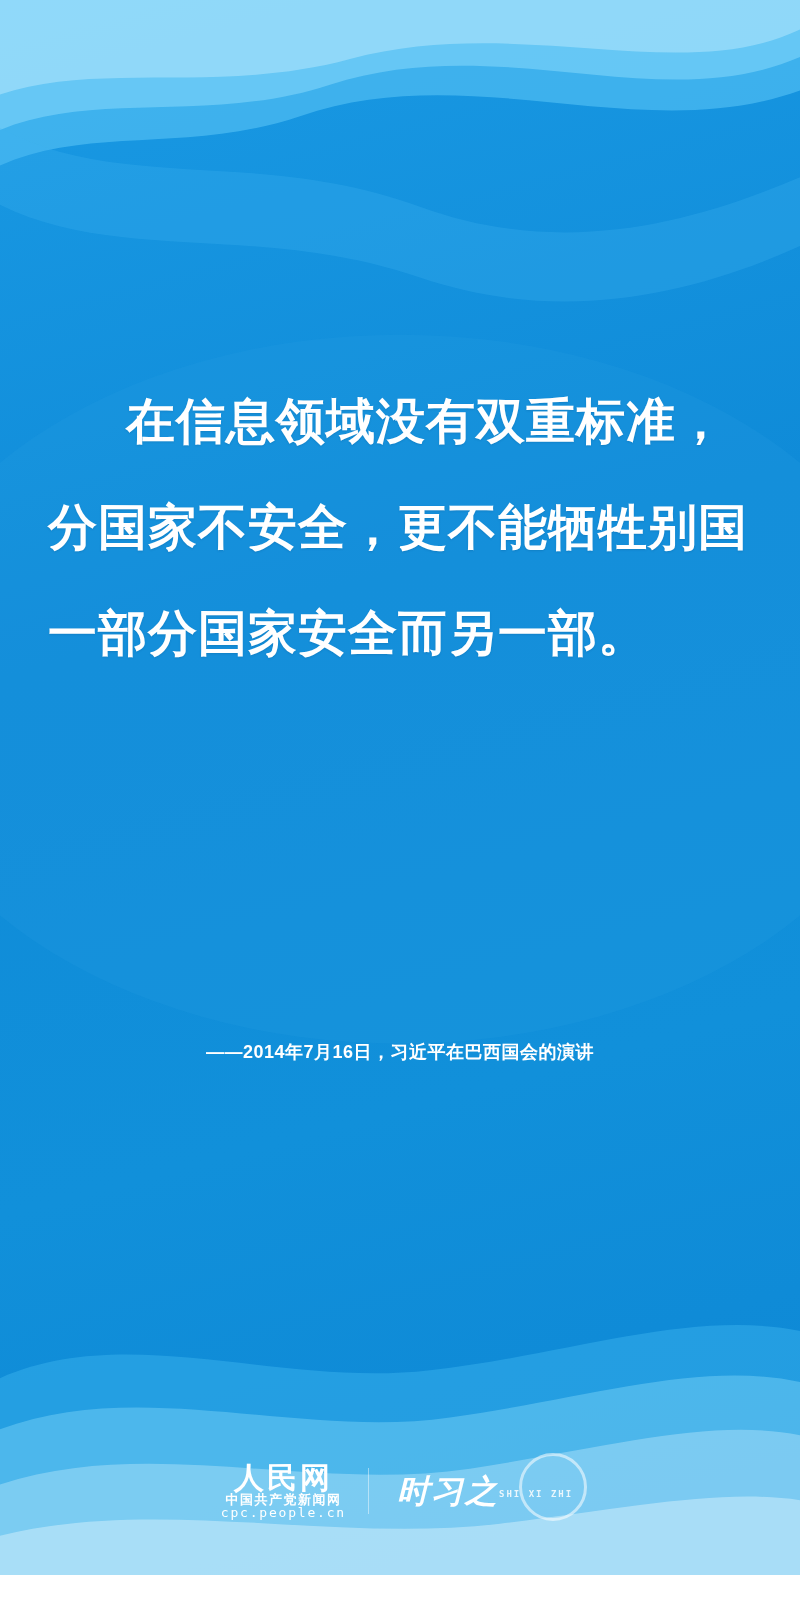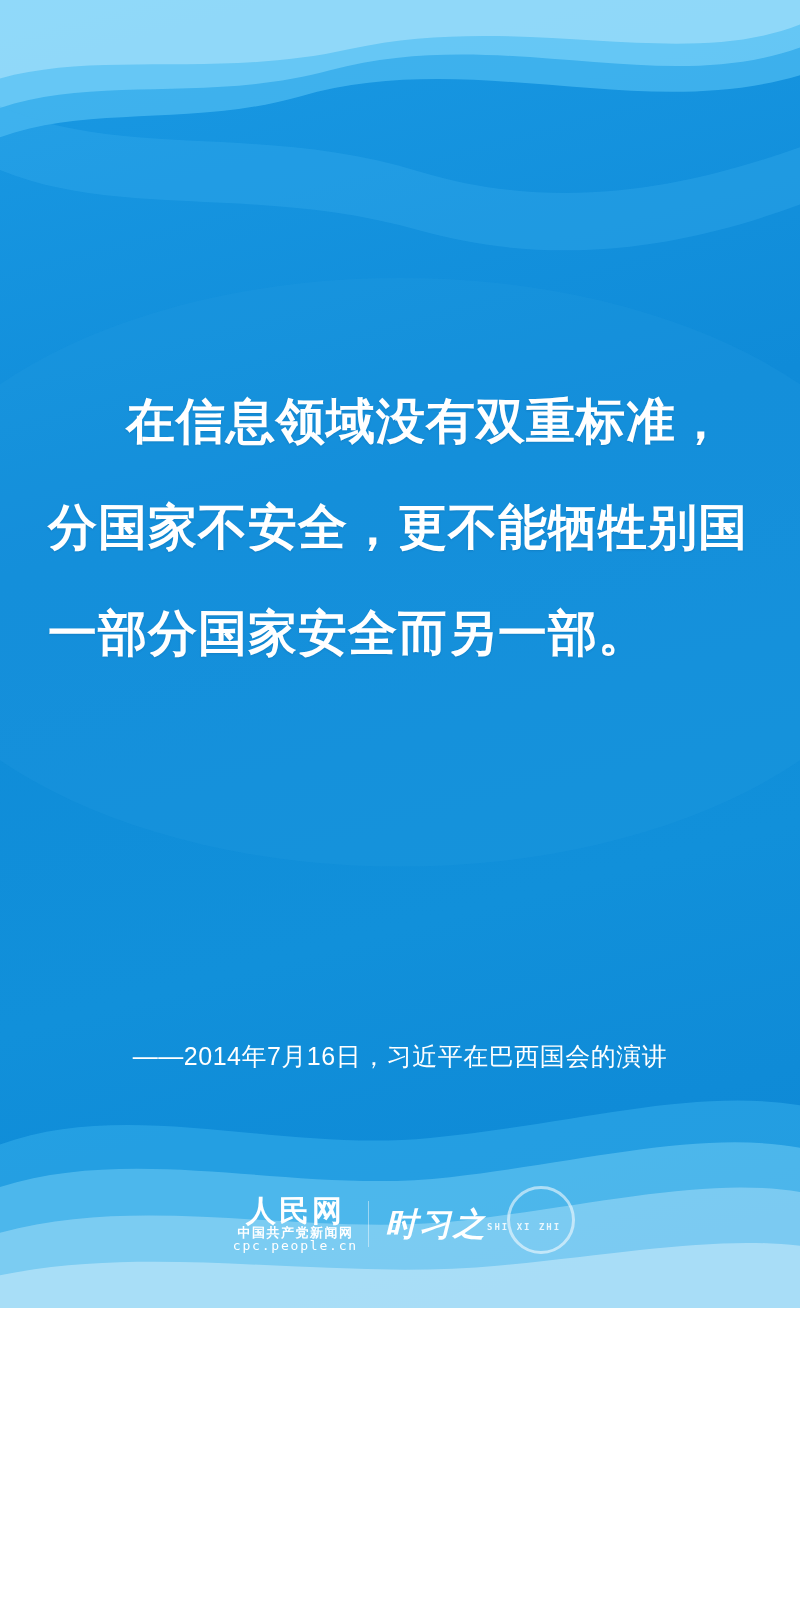--- a/index.html
+++ b/index.html
@@ -7,21 +7,21 @@
     padding: 0;
     background: #ffffff;
   }
   body {
     font-family: "Liberation Sans", "DejaVu Sans", sans-serif;
   }
 
   .poster {
     position: relative;
     width: 800px;
-    height: 1308px;
+    height: 1575px;
     overflow: hidden;
     background: #1694e0;
   }
 
   
   .bg-base {
     position: absolute;
     inset: 0;
     background: linear-gradient(165deg, #1a9ae4 0%, #0f8bd8 38%, #1190da 68%, #0d86d4 100%);
   }
@@ -62,35 +62,35 @@
     text-indent: 78px;
   }
 
   .attribution {
     position: absolute;
     left: 0;
     right: 0;
     top: 1040px;
     text-align: center;
     color: #ffffff;
-    font-size: 25px;
+    font-size: 18px;
     letter-spacing: 0.5px;
-    font-weight: 400;
+    font-weight: 700;
   }
 
   
   .footer {
     position: absolute;
     left: 0;
     right: 0;
     bottom: 56px;
     display: flex;
     align-items: center;
     justify-content: center;
-    gap: 10px;
+    gap: 22px;
   }
 
   .logo-people {
     display: flex;
     flex-direction: column;
     align-items: center;
     line-height: 1;
   }
   .logo-people .lp-main {
     color: #ffffff;

